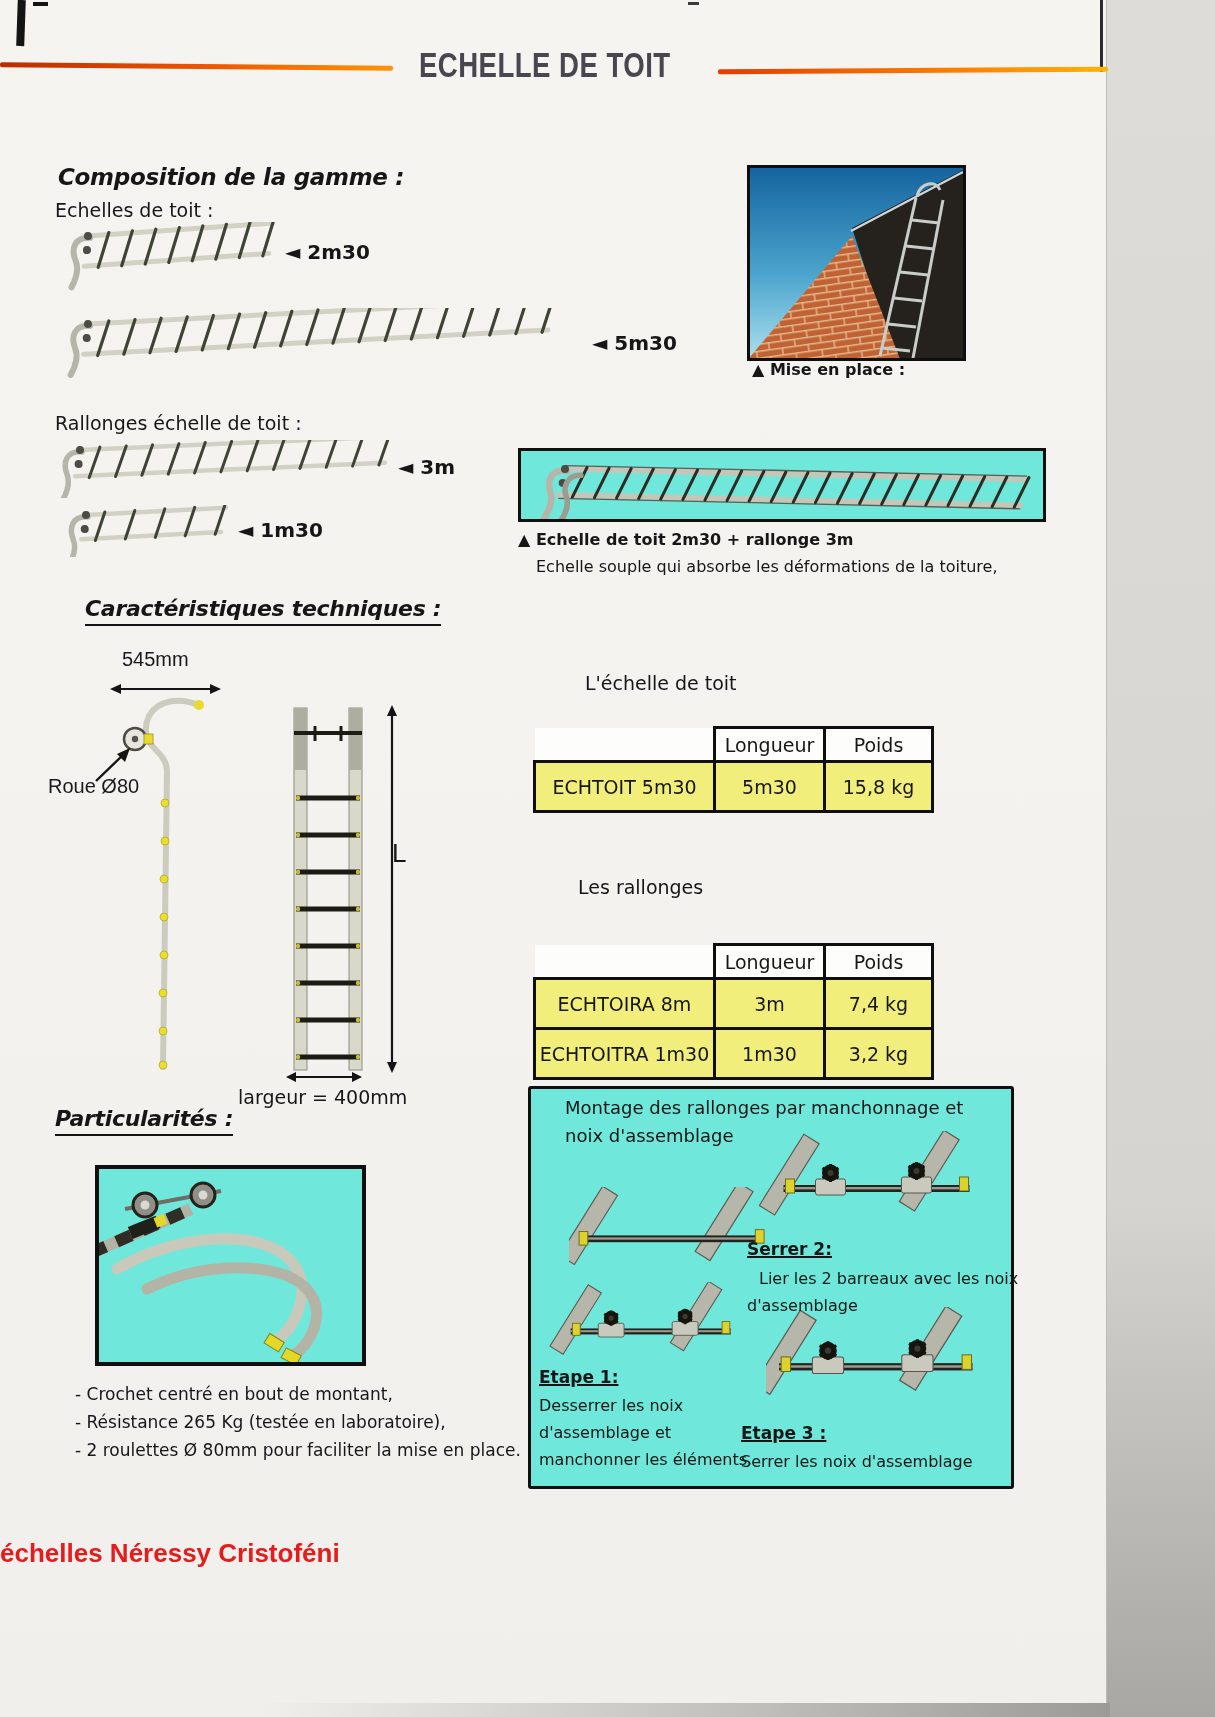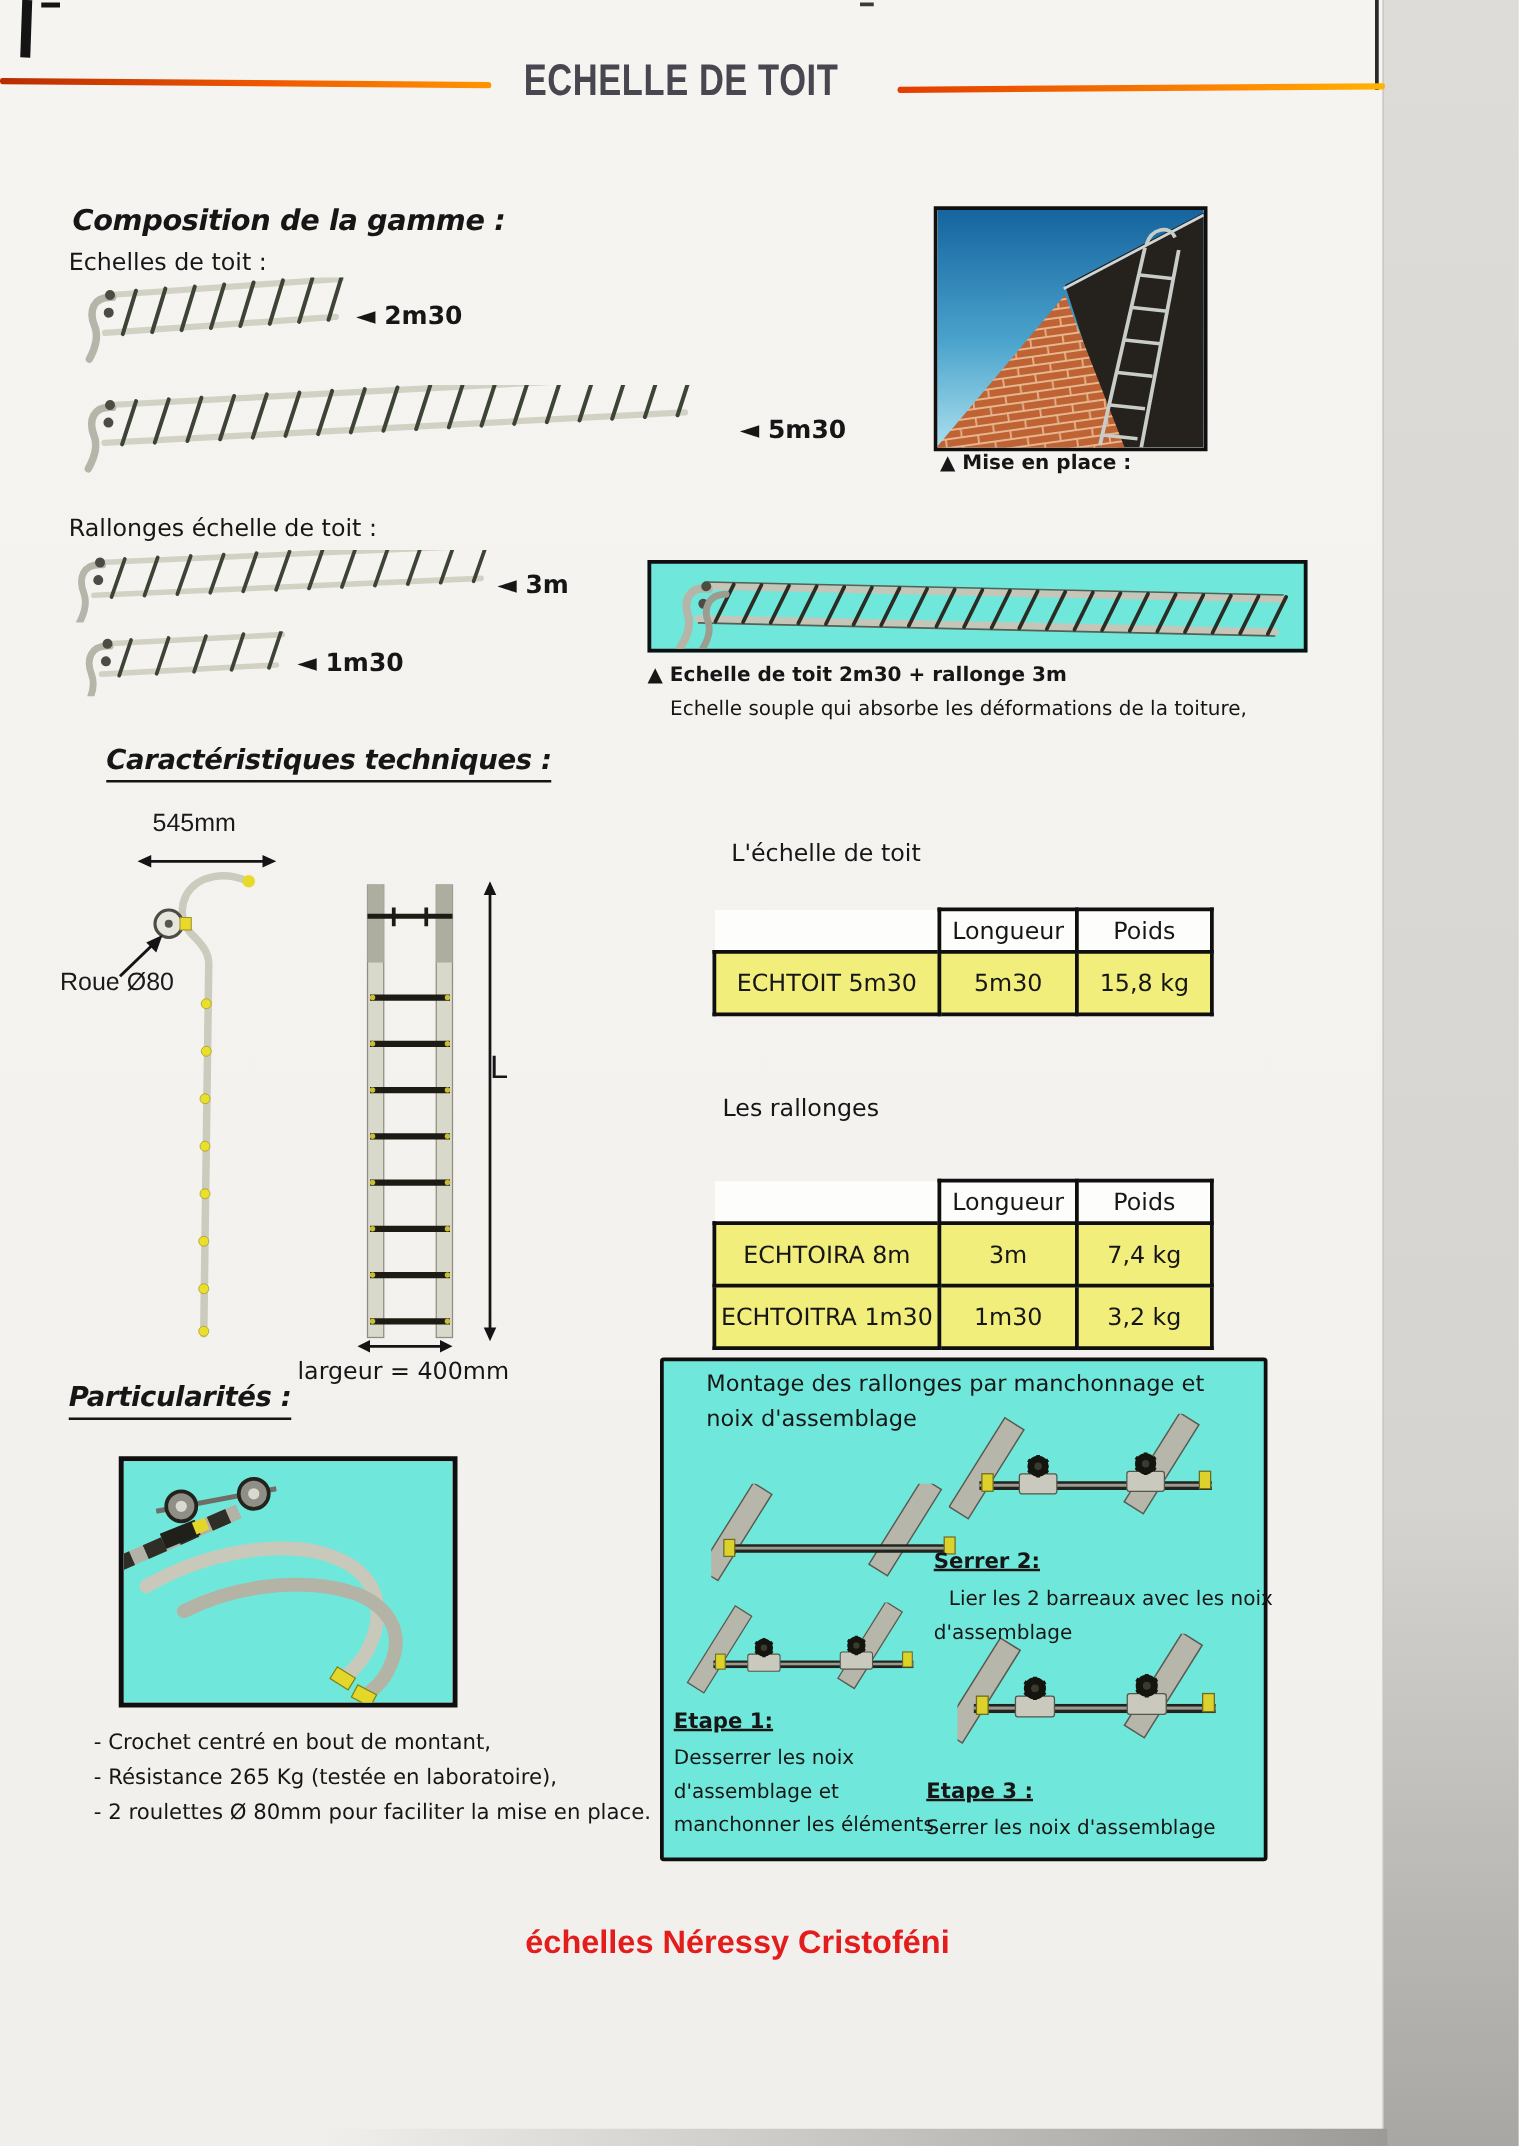--- a/index.html
+++ b/index.html
@@ -12,21 +12,21 @@
   .title{font-family:"Liberation Sans",sans-serif;font-weight:700;font-size:30px;
          color:#48464f;transform:scale(0.92,1.18);transform-origin:center;letter-spacing:0.5px;white-space:nowrap;}
   .rule{height:5px;border-radius:2px;}
   .h-script{font-style:italic;font-weight:700;font-size:22px;letter-spacing:-0.3px;white-space:nowrap;}
   .underline{border-bottom:2.5px solid #141414;padding-bottom:3px;}
   .lbl{font-size:20px;font-weight:600;white-space:nowrap;}
   .sublbl{font-size:19px;font-weight:500;white-space:nowrap;}
   .cap{font-size:16px;font-weight:600;white-space:nowrap;}
   .capn{font-size:16px;font-weight:500;white-space:nowrap;}
   .dim{font-size:20px;white-space:nowrap;color:#1a1a1a;}
-  table.spec{position:absolute;border-collapse:collapse;table-layout:fixed;margin-left:37px;}
+  table.spec{position:absolute;border-collapse:collapse;table-layout:fixed;}
   table.spec td{border:3px solid #0f0f0f;text-align:center;vertical-align:middle;
         font-family:"DejaVu Sans",sans-serif;font-size:19px;font-weight:500;padding:0;}
   table.spec td.ghost{border:none;background:transparent;}
   table.spec tr.hdr td{background:#fdfdfb;height:31px;}
   table.spec tr.row td{background:#f1ee7c;height:47px;}
   .cyanbox{background:#6fe8db;border:3px solid #0f0f0f;}
   .montage{background:#6fe8db;border:3.5px solid #0f0f0f;border-radius:3px;}
   .mt-title{font-size:18px;font-weight:500;white-space:nowrap;}
   .etape-t{font-size:17px;font-weight:700;text-decoration:underline;text-decoration-thickness:2px;white-space:nowrap;}
   .etape-l{font-size:16px;font-weight:500;white-space:nowrap;}
@@ -437,15 +437,15 @@
 
     <div class="abs comic etape-t" style="left:8px;top:278px;">Etape 1:</div>
     <div class="abs comic etape-l" style="left:8px;top:307px;">Desserrer les noix</div>
     <div class="abs comic etape-l" style="left:8px;top:334px;">d'assemblage et</div>
     <div class="abs comic etape-l" style="left:8px;top:361px;">manchonner les éléments.</div>
 
     <div class="abs comic etape-t" style="left:210px;top:334px;">Etape 3 :</div>
     <div class="abs comic etape-l" style="left:210px;top:363px;">Serrer les noix d'assemblage</div>
   </div>
 
-  <div class="abs footer" style="left:0;top:1538px;width:1180px;text-align:center;">échelles Néressy Cristoféni</div>
+  <div class="abs footer" style="left:0;top:1538px;width:1180px;">échelles Néressy Cristoféni</div>
 
 </div>
 
 </body></html>

